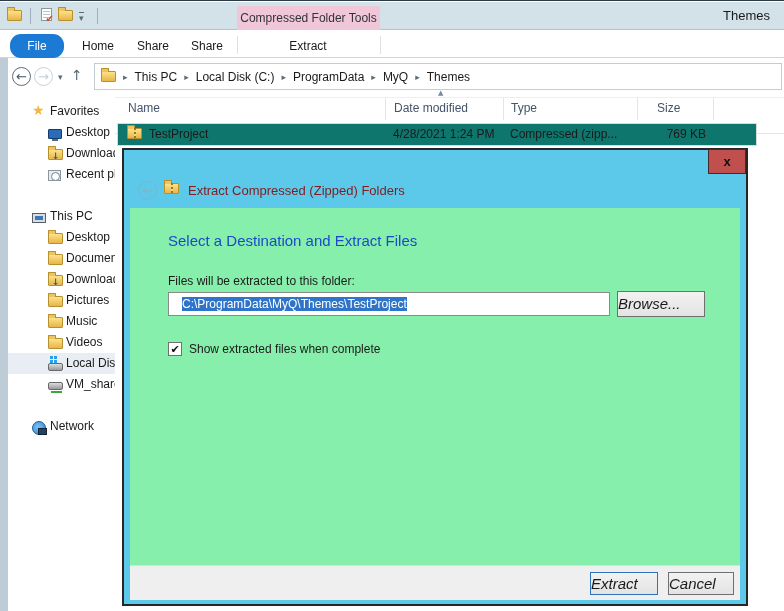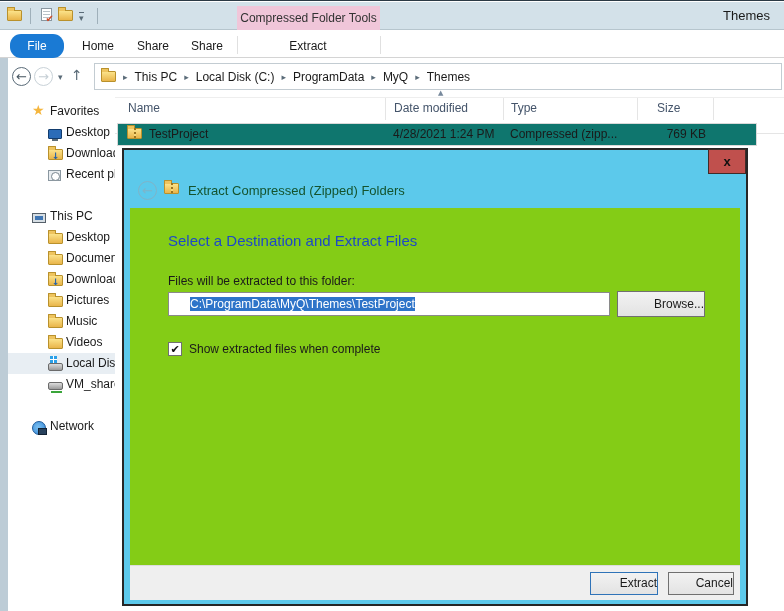--- a/index.html
+++ b/index.html
@@ -71,27 +71,27 @@
   .docic::before { content:""; position:absolute; left:1px; top:2px; width:7px; height:7px; background:repeating-linear-gradient(#b9c2c8 0 1px,#fff 1px 3px); }
   .docchk::after { content:"✔"; position:absolute; right:-3px; bottom:-4px; color:#d04a28; font-size:10px; font-weight:bold; font-family:"DejaVu Sans", sans-serif; }
   .caret { font-family:"DejaVu Sans", sans-serif; font-size:9px; color:#5a6b78; }
   .caret.lined { border-top:1px solid #5a6b78; padding-top:0px; }
 
   
   .dialog { position:absolute; left:122px; top:147px; width:626px; height:458px; background:#5cc9eb; border:2px solid #262626; z-index:10; }
   .dlg-close { position:absolute; left:584px; top:-1px; width:38px; height:25px; background:#c0504d; border:1px solid #402b28; text-align:center; line-height:23px; font-weight:bold; font-size:13px; color:#111; }
   .dlg-back { position:absolute; left:14px; top:31px; width:19px; height:19px; border-radius:50%; border:1px solid #7fb4c8; color:#7fb4c8; text-align:center; line-height:17px; font-size:13px; font-family:"DejaVu Sans", sans-serif; }
   .dlg-zipic { position:absolute; left:40px; top:30px; }
-  .dlg-title { position:absolute; left:64px; top:33px; font-size:13px; color:#14532d; }
-  .dlg-body { position:absolute; left:6px; top:58px; width:610px; height:357px; background:#84cc16; }
+  .dlg-title { position:absolute; left:64px; top:33px; font-size:13px; color:#7f1d1d; }
+  .dlg-body { position:absolute; left:6px; top:58px; width:610px; height:357px; background:#86efac; }
   .dlg-heading { position:absolute; left:38px; top:24px; font-size:15px; color:#1d49c8; }
   .dlg-label { position:absolute; left:38px; top:66px; font-size:12px; }
-  .dlg-input { position:absolute; left:38px; top:84px; width:442px; height:24px; border:1px solid #8a8a8a; background:#fff; line-height:22px; padding-left:21px; white-space:nowrap; overflow:hidden; }
+  .dlg-input { position:absolute; left:38px; top:84px; width:442px; height:24px; border:1px solid #8a8a8a; background:#fff; line-height:22px; padding-left:13px; white-space:nowrap; overflow:hidden; }
   .dlg-input .sel { background:#2e74c9; color:#fff; }
-  .btn { background:linear-gradient(#f2f2f2,#e3e3e3); border:1px solid #707070; text-align:right; font-size:12px; color:#1a1a1a; }
+  .btn { background:linear-gradient(#f2f2f2,#e3e3e3); border:1px solid #707070; text-align:left; font-size:15px; color:#1a1a1a;font-style:italic; }
   .dlg-browse { position:absolute; left:487px; top:83px; width:88px; height:26px; line-height:24px; }
   .dlg-check { position:absolute; left:38px; top:134px; width:14px; height:14px; border:1px solid #707070; background:#fff; text-align:center; line-height:13px; font-size:11px; font-family:"DejaVu Sans", sans-serif; color:#111; }
   .dlg-checklabel { position:absolute; left:59px; top:134px; font-size:12px; }
   .dlg-footer { position:absolute; left:6px; top:415px; width:610px; height:35px; background:#efefef; border-top:1px solid #dcdcdc; }
   .btn-extract { position:absolute; left:460px; top:6px; width:68px; height:23px; line-height:21px; border-color:#2f73b8; }
   .btn-cancel { position:absolute; left:538px; top:6px; width:66px; height:23px; line-height:21px; }
 </style>
 </head>
 <body>
 

